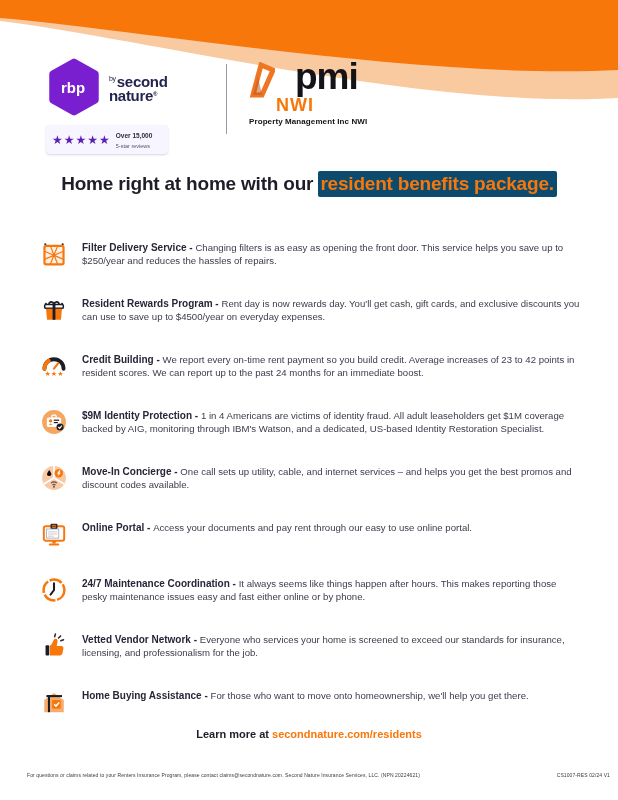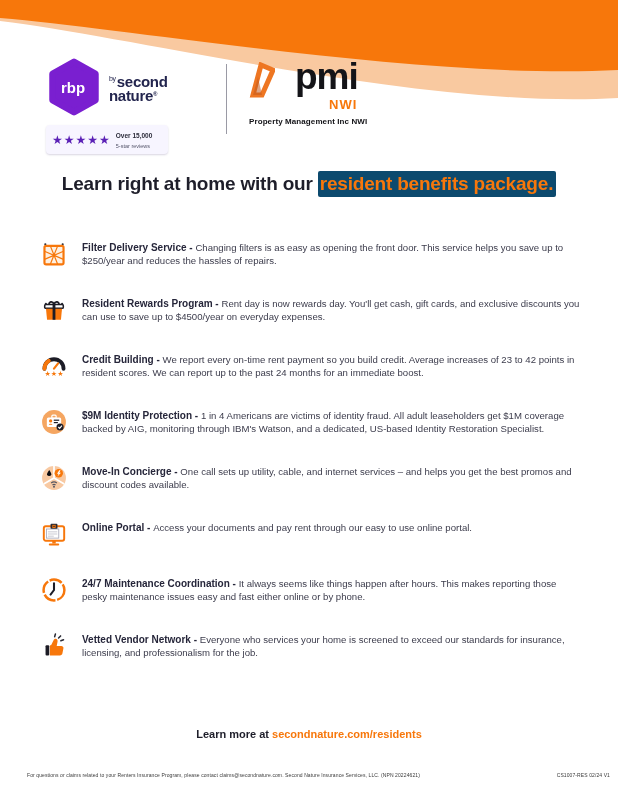--- a/index.html
+++ b/index.html
@@ -26,21 +26,21 @@
     width:122px; padding:4px 6px; display:flex; align-items:center; gap:5px; }
   .stars { color:#5b21b6; font-size:12px; letter-spacing:1px; white-space:nowrap; }
   .rev-text { line-height:7px; }
   .rev-l1 { font-size:6.5px; color:#2b2b3a; font-weight:bold; }
   .rev-l2 { font-size:5.5px; color:#55556a; }
   .logo-divider { width:1px; height:70px; background:#9a9aa5; margin:6px 22px 0 20px; }
   .pmi-block { padding-top:2px; }
   .pmi-top { display:flex; align-items:flex-start; gap:20px; }
   .pmi-mark { width:26px; height:36px; margin-top:2px; }
   .pmi-word { font-size:37px; font-weight:bold; color:#141418; letter-spacing:-1px; line-height:33px; }
-  .pmi-nwi { font-size:13px; font-weight:bold; color:#f7770b; letter-spacing:1px; margin:1px 0 0 80px; line-height:12px; }
+  .pmi-nwi { font-size:18px; font-weight:bold; color:#f7770b; letter-spacing:1px; margin:1px 0 0 27px; line-height:12px; }
   .pmi-name { font-size:8px; font-weight:bold; color:#141418; margin-top:6px; letter-spacing:0.1px; }
 
   
   .headline { position:absolute; top:173px; left:0; width:618px; text-align:center;
     font-size:19px; font-weight:600; color:#1e1e2a; letter-spacing:-0.2px; }
   .headline .hl { color:#f7770b; font-weight:bold; background:#0c4a6e; padding:2px 3px 3px 2px; border-radius:2px; }
 
   
   .benefits { position:absolute; top:240px; left:40px; width:548px; display:flex; flex-direction:column; gap:29px; }
   .benefit { display:flex; gap:15px; align-items:flex-start; }
@@ -99,21 +99,21 @@
           <polygon points="4,33 9,15 13,33" fill="#C25A1E" opacity="0.55"></polygon>
         </svg>
         <span class="pmi-word">pmi</span>
       </div>
       <div class="pmi-nwi">NWI</div>
       <div class="pmi-name">Property Management Inc NWI</div>
     </div>
   </div>
 
   <div class="headline">
-    <span>Learn right at home with our </span><span class="hl">resident benefits package.</span>
+    <span>Home right at home with our </span><span class="hl">resident benefits package.</span>
   </div>
 
   <div class="benefits" id="benefits">
     <div class="benefit">
       <span class="b-icon">
           <svg viewBox="0 0 24 24">
             <circle cx="4" cy="3" r="1" fill="#2b2b35"></circle>
             <circle cx="20" cy="3" r="1" fill="#2b2b35"></circle>
             <rect x="3.2" y="4.5" width="17.6" height="17" rx="1.5" fill="#fdf0e2" stroke="#F7770B" stroke-width="2"></rect>
             <path d="M3.2 9.5 L20.8 17 M3.2 17 L20.8 9.5 M8.6 4.5 L15.4 21.5 M15.4 4.5 L8.6 21.5" stroke="#F7770B" stroke-width="1.1" fill="none"></path>
@@ -209,20 +209,32 @@
       <span class="b-icon">
           <svg viewBox="0 0 24 24">
             <path d="M12.6 3.4 l.7-2.4 M16.2 4.6 l1.9-1.9 M18.3 7.2 l2.5-1" stroke="#2b2b35" stroke-width="1.4" stroke-linecap="round" fill="none"></path>
             <path d="M8.2 11.2 v9.6 h9.3 c1.2 0 2.1-.8 2.3-2 l.9-4.8 c.2-1.2-.7-2.1-1.9-2.1 h-4.3 l.8-4.1 c.2-1.2-.5-2.3-1.6-2.5 -.9-.2-1.7.3-2.1 1.3 l-2.3 4.6 Z" fill="#F7770B"></path>
             <rect x="4.2" y="11.2" width="3.4" height="9.6" rx="1" fill="#1c1c26"></rect>
           </svg>
         </span>
       <p class="b-text"><span class="b-title">Vetted Vendor Network - </span><span>Everyone who services your home is screened to exceed our standards for insurance, licensing, and professionalism for the job.</span></p>
     </div>
 
+    <div class="benefit">
+      <span class="b-icon">
+          <svg viewBox="0 0 24 24">
+            <path d="M3 10.2 L12 3.6 L21 10.2 V21.4 H3 Z" fill="#F6AC6C"></path>
+            <rect x="6.4" y="5.6" width="1.9" height="15.8" fill="#1c1c26"></rect>
+            <rect x="5" y="5.6" width="14.4" height="1.9" fill="#1c1c26"></rect>
+            <rect x="10.2" y="10.2" width="8" height="8" rx="1" fill="#F7770B"></rect>
+            <path d="M12.2 14.2 l1.6 1.6 l3-3.4" stroke="#fff" stroke-width="1.4" fill="none"></path>
+          </svg>
+        </span>
+      <p class="b-text"><span class="b-title">Home Buying Assistance - </span><span>For those who want to move onto homeownership, we'll help you get there.</span></p>
+    </div>
   </div>
 
   <div class="learn">
     <span>Learn more at </span><span class="link">secondnature.com/residents</span>
   </div>
 
   <div class="fineprint">
     <span>For questions or claims related to your Renters Insurance Program, please contact claims@secondnature.com. Second Nature Insurance Services, LLC. (NPN 20224621)</span>
     <span>CS1007-RES 02/24 V1</span>
   </div>

